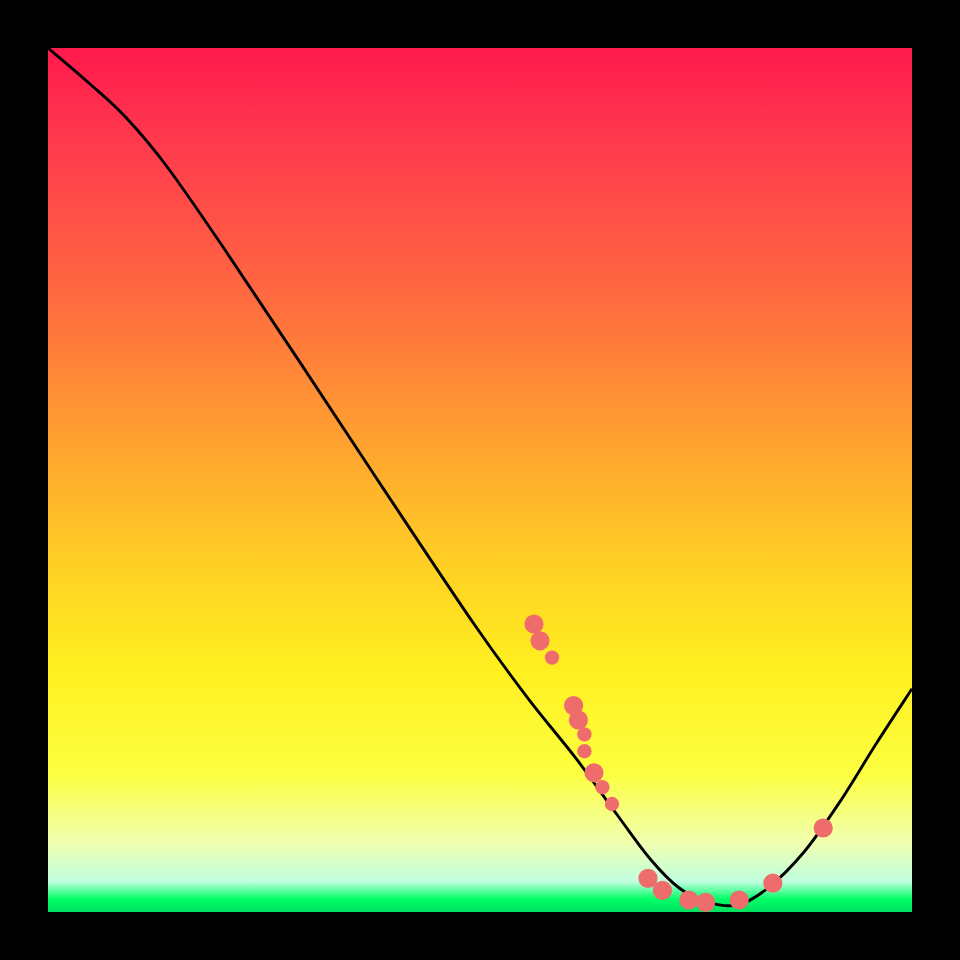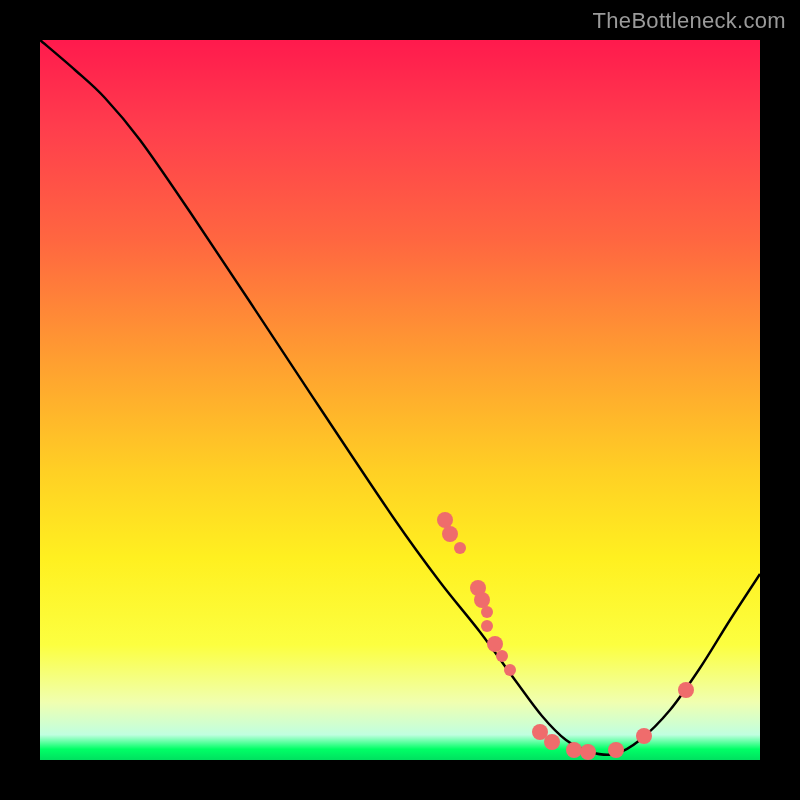--- a/index.html
+++ b/index.html
@@ -75,14 +75,13 @@
         <circle cx="470" cy="630" r="6" fill="#ef6c6c"></circle>
         <circle cx="500" cy="692" r="8" fill="#ef6c6c"></circle>
         <circle cx="512" cy="702" r="8" fill="#ef6c6c"></circle>
         <circle cx="534" cy="710" r="8" fill="#ef6c6c"></circle>
         <circle cx="548" cy="712" r="8" fill="#ef6c6c"></circle>
         <circle cx="576" cy="710" r="8" fill="#ef6c6c"></circle>
         <circle cx="604" cy="696" r="8" fill="#ef6c6c"></circle>
         <circle cx="646" cy="650" r="8" fill="#ef6c6c"></circle>
       </g>
   </svg>
-  <div class="watermark">TheBottleneck.com</div>
 </div>
 
 </body></html>

